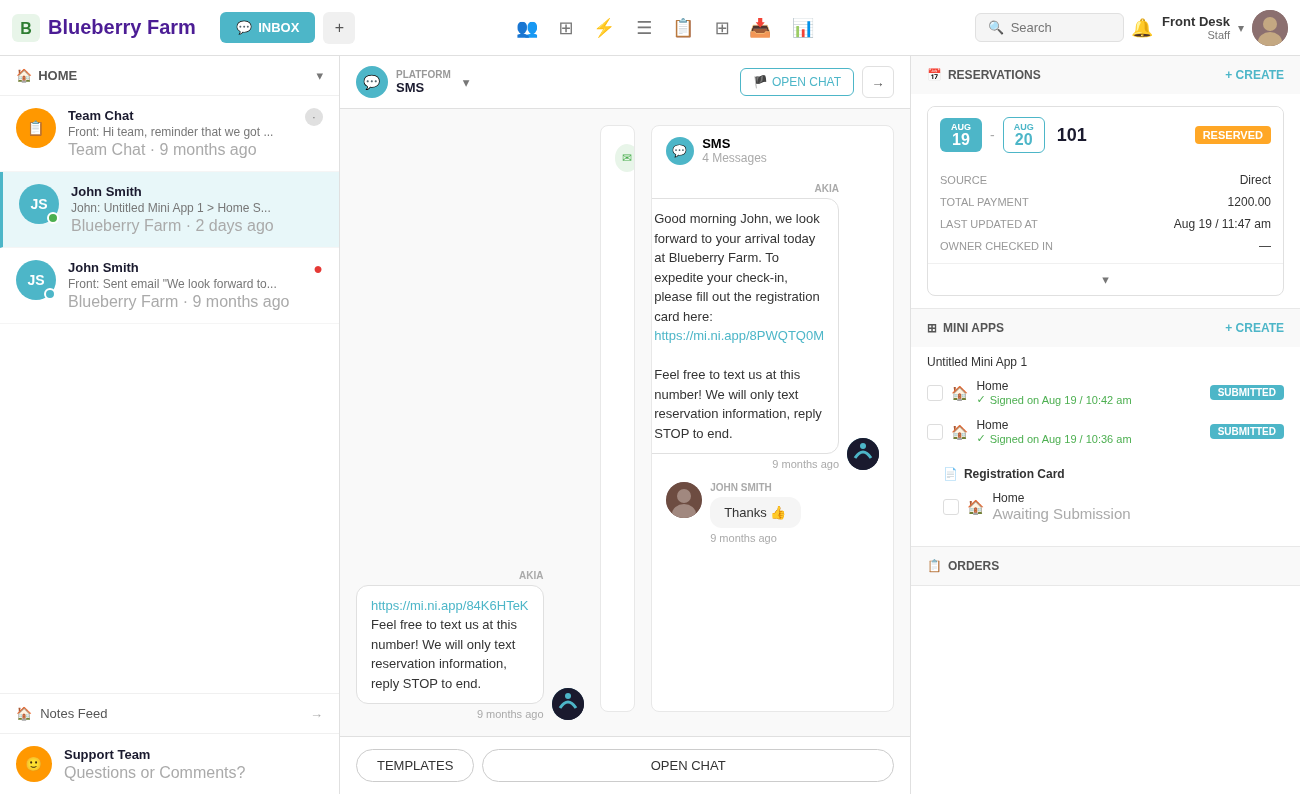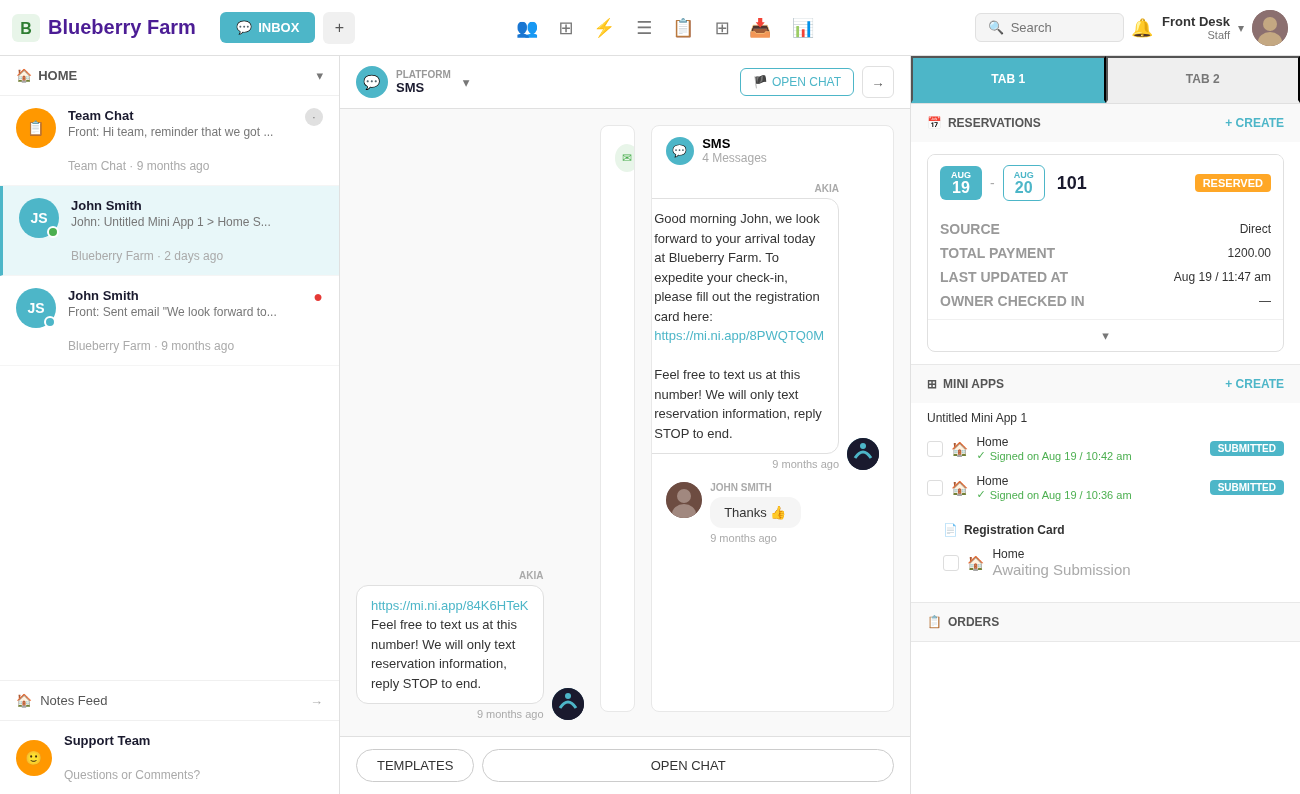--- a/index.html
+++ b/index.html
@@ -34,21 +34,21 @@
     
     .conversation-list { flex: 1; overflow-y: auto; }
     .conv-item { display: flex; align-items: flex-start; gap: 12px; padding: 12px 16px; cursor: pointer; border-bottom: 1px solid #f5f5f5; position: relative; }
     .conv-item.active { background: #e8f7f9; border-left: 3px solid #4db6c8; }
     .conv-avatar { width: 40px; height: 40px; border-radius: 50%; display: flex; align-items: center; justify-content: center; font-size: 14px; font-weight: 600; color: #fff; flex-shrink: 0; position: relative; }
     .conv-avatar .status-dot { position: absolute; bottom: 0; right: 0; width: 12px; height: 12px; border-radius: 50%; background: #4db6c8; border: 2px solid #fff; }
     .conv-avatar .status-dot.green { background: #4caf50; }
     .conv-info { flex: 1; min-width: 0; }
     .conv-name { font-weight: 600; font-size: 13px; color: #1a1a2e; }
     .conv-preview { font-size: 12px; color: #777; white-space: nowrap; overflow: hidden; text-overflow: ellipsis; margin-top: 2px; }
-    .conv-meta { font-size: 12px; color: #aaa; margin-top: 20px; }
+    .conv-meta { font-size: 16px; color: #aaa; margin-top: 2px; }
     .conv-badge { background: #e0e0e0; border-radius: 50%; width: 18px; height: 18px; display: flex; align-items: center; justify-content: center; font-size: 10px; color: #666; flex-shrink: 0; }
     .conv-urgent { color: #e53935; font-size: 16px; flex-shrink: 0; }
     .icon-orange { background: #ff9800; color: #fff; }
     .notes-feed { display: flex; align-items: center; justify-content: space-between; padding: 12px 16px; border-top: 1px solid #f0f0f0; cursor: pointer; }
     .notes-feed-label { display: flex; align-items: center; gap: 8px; font-size: 13px; color: #555; }
     .support-item { display: flex; align-items: center; gap: 12px; padding: 12px 16px; border-top: 1px solid #f0f0f0; cursor: pointer; }
 
     
     .chat-area { flex: 1; display: flex; flex-direction: column; background: #f9f9f9; overflow: hidden; }
     .chat-header { background: #fff; border-bottom: 1px solid #e0e0e0; padding: 10px 16px; display: flex; align-items: center; justify-content: space-between; flex-shrink: 0; }
@@ -104,21 +104,21 @@
     .date-badge { background: #4db6c8; color: #fff; border-radius: 6px; padding: 4px 8px; text-align: center; min-width: 42px; }
     .date-badge .month { font-size: 9px; text-transform: uppercase; font-weight: 600; }
     .date-badge .day { font-size: 16px; font-weight: 700; line-height: 1; }
     .date-separator { color: #aaa; font-size: 14px; }
     .date-badge.outline { background: transparent; border: 1px solid #4db6c8; color: #4db6c8; }
     .res-number { font-size: 18px; font-weight: 700; color: #1a1a2e; margin-left: 4px; }
     .reserved-badge { background: #ffa726; color: #fff; border-radius: 4px; padding: 3px 8px; font-size: 11px; font-weight: 600; margin-left: auto; }
 
     .reservation-details { padding: 10px 12px; display: flex; flex-direction: column; gap: 8px; }
     .detail-row { display: flex; justify-content: space-between; align-items: center; }
-    .detail-label { font-size: 14px; color: #999; text-transform: uppercase; font-weight: 700; }
+    .detail-label { font-size: 11px; color: #999; text-transform: uppercase; font-weight: 400; }
     .detail-value { font-size: 12px; color: #333; font-weight: 500; }
     .expand-btn { display: flex; justify-content: center; padding: 8px; border-top: 1px solid #f0f0f0; cursor: pointer; color: #777; }
 
     
     .mini-apps-list { padding: 8px 16px; }
     .mini-app-item { margin-bottom: 8px; }
     .mini-app-title { font-size: 12px; font-weight: 400; color: #333; margin-bottom: 4px; }
     .mini-app-sub { display: flex; align-items: center; gap: 8px; padding: 6px 0; }
     .mini-app-icon { font-size: 14px; color: #666; }
     .mini-app-info { flex: 1; }
@@ -373,24 +373,20 @@
     </div>
 
     <div class="chat-footer">
       <button class="templates-btn">TEMPLATES</button>
       <button class="open-chat-footer-btn">OPEN CHAT</button>
     </div>
   </main>
 
   <aside class="right-panel">
 
-    <div class="tabs-row">
-      <button class="tab-btn active">TAB 1</button>
-      <button class="tab-btn">TAB 2</button>
-    </div>
 
     <div class="panel-section">
       <div class="panel-section-header">
         <div class="panel-section-title">
           <span>📅</span>
           <span>RESERVATIONS</span>
         </div>
         <button class="create-btn">+ CREATE</button>
       </div>
 

